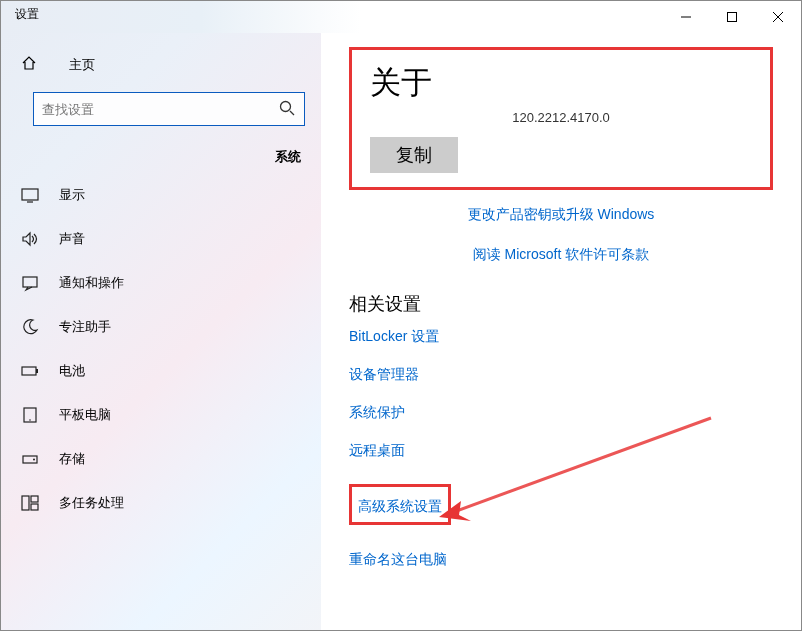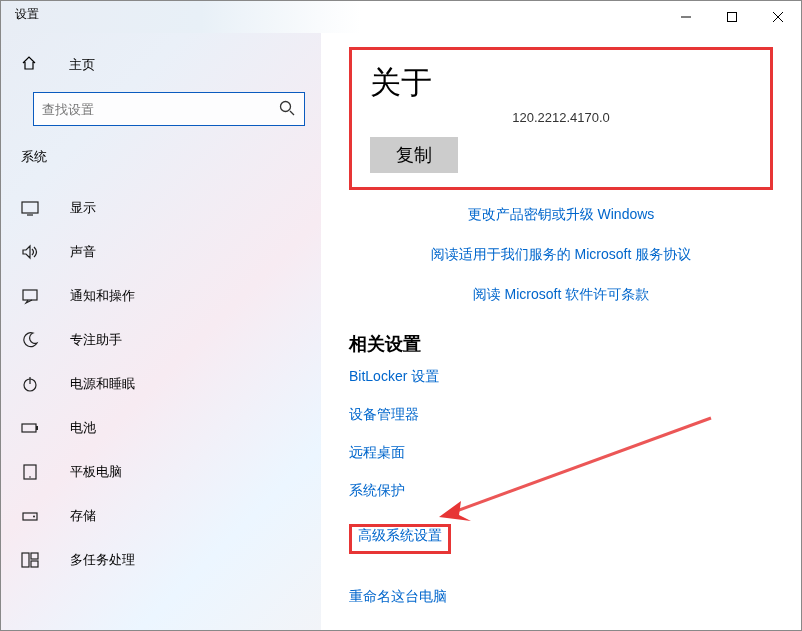--- a/index.html
+++ b/index.html
@@ -11,33 +11,33 @@
   .win-btn { width: 46px; display: flex; align-items: center; justify-content: center; cursor: pointer; }
   .win-btn svg { width: 10px; height: 10px; }
   .content { display: flex; height: calc(100% - 32px); }
   .sidebar { width: 320px; background: linear-gradient(135deg, #e8edf5 0%, #eaf0f8 20%, #f7ebf2 55%, #ecf6ff 80%, #f2f4f8 100%); padding: 18px 16px 0 16px; overflow: hidden; position: relative; }
   .home-row { display: flex; align-items: center; gap: 32px; padding: 4px 4px 18px 4px; cursor: pointer; }
   .home-row span { font-size: 13px; color: #000; }
   .search-wrap { position: relative; margin-bottom: 22px; padding-left: 16px; }
   .search { width: 100%; height: 34px; border: 1px solid #0a5bbf; background: #fdfdfe; padding: 0 36px 0 8px; font-size: 13px; outline: none; }
   .search::placeholder { color: #777; }
   .search-icon { position: absolute; right: 10px; top: 8px; color: #333; }
-  .section-label { font-size: 13px; font-weight: 400; padding: 0 4px 20px 4px; }
-  .nav-item { display: flex; align-items: center; gap: 31px; height: 44px; padding: 0 4px; cursor: pointer; }
+  .section-label { font-size: 13px; font-weight: 700; padding: 0 4px 20px 4px; text-align: right; }
+  .nav-item { display: flex; gap: 20px; height: 44px; padding: 0 4px; cursor: pointer; }
   .nav-item .ico { width: 18px; height: 18px; display: flex; align-items: center; justify-content: center; color: #222; }
   .nav-item .lbl { font-size: 13px; color: #000; }
   .main { flex: 1; padding: 14px 28px 0 28px; position: relative; overflow: hidden; }
   .highlight-box { border: 3px solid #e73535; padding: 12px 18px 14px 18px; margin-bottom: 16px; position: relative; }
   .about-h { font-size: 31px; font-weight: 400; margin: 0 0 6px 0; }
   .ver { text-align: center; font-size: 13px; color: #333; margin-bottom: 12px; }
   .copy-btn { display: inline-block; background: #ccc; border: none; padding: 6px 26px; font-size: 18px; cursor: pointer; }
   .linklist .link { display: block; font-size: 14px; color: #0066cc; margin: 10px 0 22px 0; cursor: pointer; text-align: center; }
-  .sub-h { font-size: 18px; font-weight: 700; margin: 28px 0 10px 0; }
+  .sub-h { font-size: 18px; font-weight: 400; margin: 28px 0 10px 0; }
   .rel .link { display: block; font-size: 14px; color: #0066cc; margin: 12px 0 20px 0; cursor: pointer; }
-  .red-box-inline { border: 3px solid #e73535; display: inline-block; padding: 0 6px 6px 6px; margin: 4px 0 22px 0; }
+  .red-box-inline { border: 3px solid #e73535; display: inline-block; padding: 11px 6px 6px 6px; margin: 4px 0 14px 0; }
   .red-box-inline .link { margin: 0; }
   .arrow-svg { position: absolute; pointer-events: none; }
 </style>
 </head>
 <body>
 
 <div class="titlebar">
   <div class="title">设置</div>
   <div class="spacer"></div>
   <div class="win-btn">
@@ -109,29 +109,20 @@
       <span class="ico">
           <svg width="18" height="18" viewBox="0 0 18 18">
             <path d="M12 2 A7 7 0 1 0 16 12 A5 5 0 0 1 12 2 Z" fill="none" stroke="#222" stroke-width="1.2"></path>
           </svg>
         </span>
       <span class="lbl">专注助手</span>
     </div>
     <div class="nav-item">
       <span class="ico">
           <svg width="18" height="18" viewBox="0 0 18 18">
-            <circle cx="9" cy="10" r="6" fill="none" stroke="#222" stroke-width="1.2"></circle>
-            <path d="M9 2 V9" stroke="#222" stroke-width="1.2"></path>
-          </svg>
-        </span>
-      <span class="lbl">电源和睡眠</span>
-    </div>
-    <div class="nav-item">
-      <span class="ico">
-          <svg width="18" height="18" viewBox="0 0 18 18">
             <rect x="1" y="5" width="14" height="8" fill="none" stroke="#222" stroke-width="1.2"></rect>
             <rect x="15" y="7" width="2" height="4" fill="#222"></rect>
           </svg>
         </span>
       <span class="lbl">电池</span>
     </div>
     <div class="nav-item">
       <span class="ico">
           <svg width="18" height="18" viewBox="0 0 18 18">
             <rect x="3" y="2" width="12" height="14" fill="none" stroke="#222" stroke-width="1.2"></rect>
@@ -163,30 +154,29 @@
 
   <div class="main">
     <div class="highlight-box">
       <div class="about-h">关于</div>
       <div class="ver">120.2212.4170.0</div>
       <button class="copy-btn">复制</button>
     </div>
 
     <div class="linklist">
       <a class="link">更改产品密钥或升级 Windows</a>
-      <a class="link">阅读适用于我们服务的 Microsoft 服务协议</a>
       <a class="link">阅读 Microsoft 软件许可条款</a>
     </div>
 
     <div class="sub-h">相关设置</div>
     <div class="rel">
       <a class="link">BitLocker 设置</a>
       <a class="link">设备管理器</a>
+      <a class="link">系统保护</a>
       <a class="link">远程桌面</a>
-      <a class="link">系统保护</a>
       <div class="red-box-inline">
         <a class="link">高级系统设置</a>
       </div>
       <a class="link">重命名这台电脑</a>
     </div>
 
     <svg class="arrow-svg" style="left:110px; top:380px;" width="290" height="120">
       <defs>
         <linearGradient id="arrgrad" x1="0" y1="0" x2="1" y2="1">
           <stop offset="0%" stop-color="#f07878"></stop>

